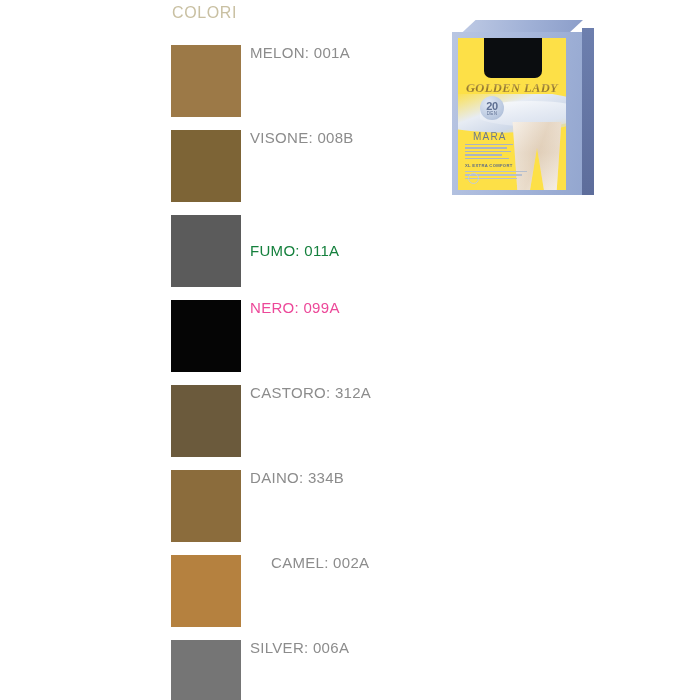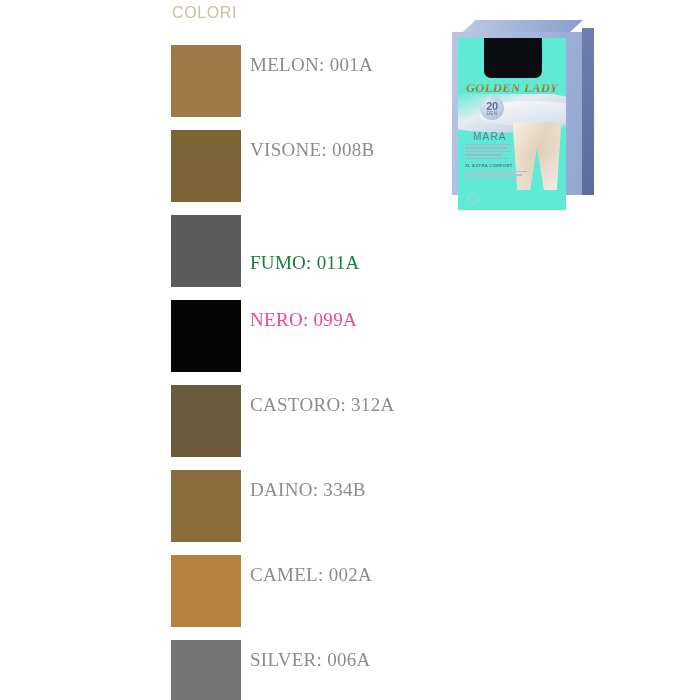--- a/index.html
+++ b/index.html
@@ -51,27 +51,26 @@
     position: absolute;
     left: 0;
     top: 0;
     width: 70px;
     height: 72px;
   }
 
   .swatch-label {
     position: absolute;
     left: 79px;
-    top: 10px;
-    font-size: 19px;
+    top: 0;
+    font-size: 15px;
     color: #8c8c8c;
     letter-spacing: 0.3px;
     white-space: nowrap;
     line-height: 1;
-    font-family: Liberation Serif, serif;
   }
 
   
   #package-figure {
     position: absolute;
     left: 404px;
     top: 4px;
     width: 150px;
     height: 176px;
   }
@@ -103,22 +102,22 @@
     width: 12px;
     height: 167px;
     background: linear-gradient(180deg, #6d7fae 0%, #5d6d9b 100%);
   }
   
   .pkg-face {
     position: absolute;
     left: 14px;
     top: 18px;
     width: 108px;
-    height: 172px;
-    background: #5eead4;
+    height: 152px;
+    background: #fde047;
     overflow: hidden;
   }
   
   .pkg-window {
     position: absolute;
     left: 26px;
     top: -2px;
     width: 58px;
     height: 42px;
     background: #0b0d10;
@@ -300,21 +299,21 @@
       <span class="swatch-label" style="color: rgb(140, 140, 140);">CASTORO: 312A</span>
     </div>
 
     <div class="swatch-row">
       <div class="swatch-chip" style="background: rgb(139, 108, 60);"></div>
       <span class="swatch-label" style="color: rgb(140, 140, 140);">DAINO: 334B</span>
     </div>
 
     <div class="swatch-row">
       <div class="swatch-chip" style="background: rgb(181, 129, 63);"></div>
-      <span class="swatch-label" style="color: rgb(140, 140, 140);">CAMEL: 002A</span>
+      <span class="swatch-label" style="color: rgb(140, 140, 140); margin-left: 21px;">CAMEL: 002A</span>
     </div>
 
     <div class="swatch-row">
       <div class="swatch-chip" style="background: rgb(117, 117, 117);"></div>
       <span class="swatch-label" style="color: rgb(140, 140, 140);">SILVER: 006A</span>
     </div>
 
   </div>
 </section>
 

